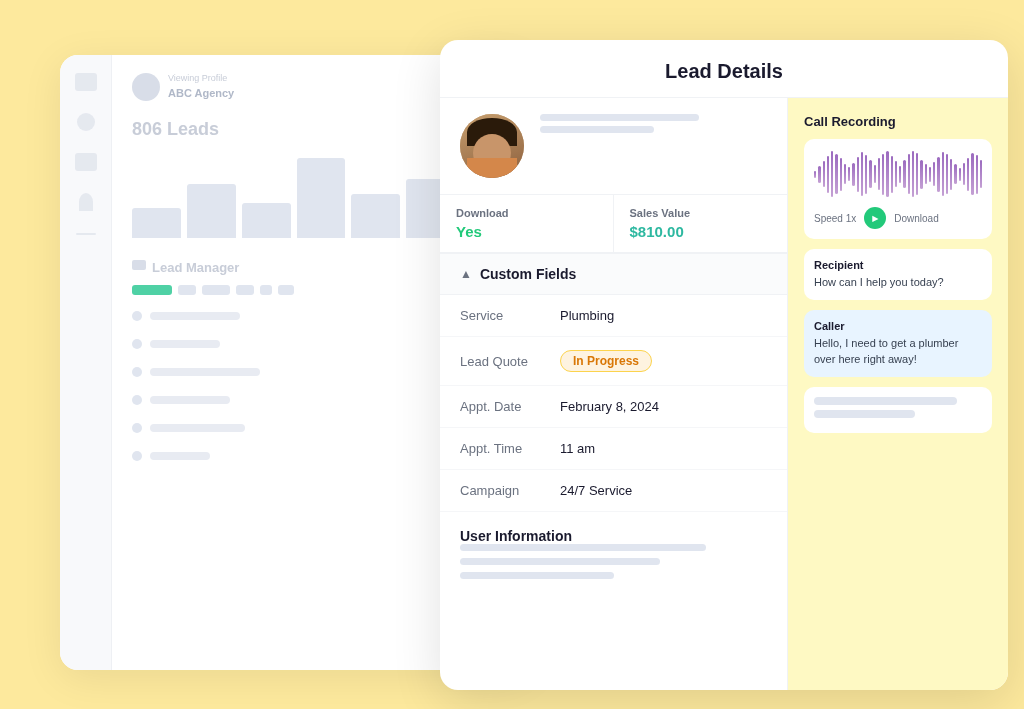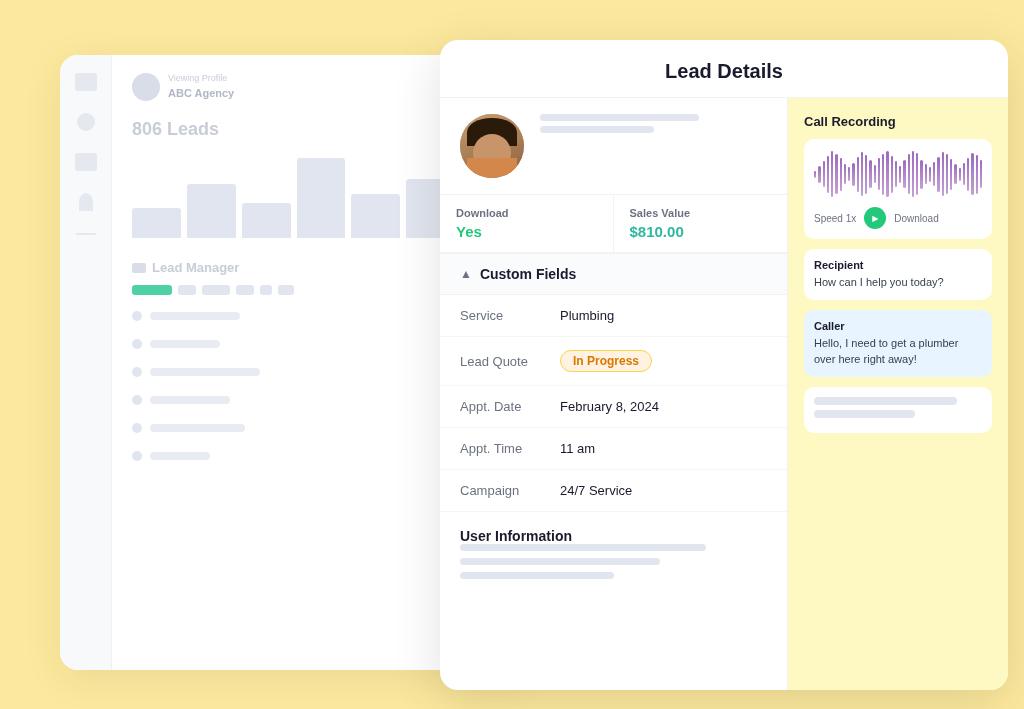--- a/index.html
+++ b/index.html
@@ -98,21 +98,21 @@
       border-radius: 3px 3px 0 0;
       flex: 1;
     }
 
     .bg-section-title {
       font-size: 13px;
       font-weight: 700;
       color: #c8cdd8;
       margin-bottom: 10px;
       display: flex;
-      align-items: center;
+      align-items: flex-start;
       gap: 6px;
     }
     .bg-section-icon {
       width: 14px; height: 10px;
       background: #d8dde8;
       border-radius: 2px;
     }
 
     .bg-filter-bar {
       display: flex;

